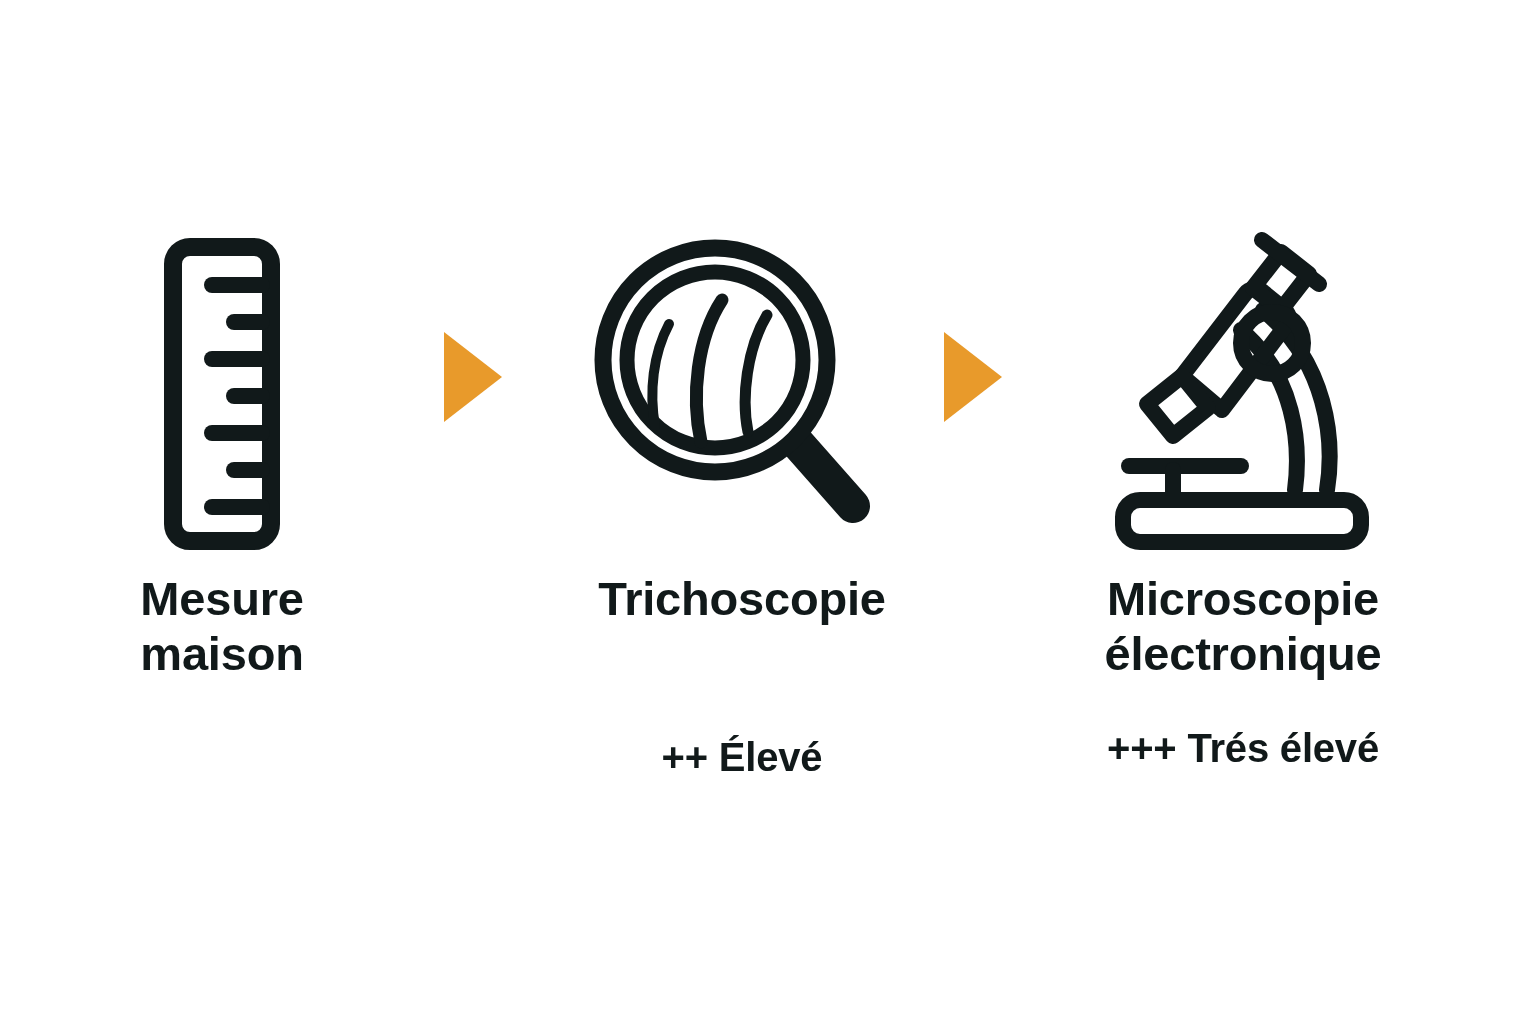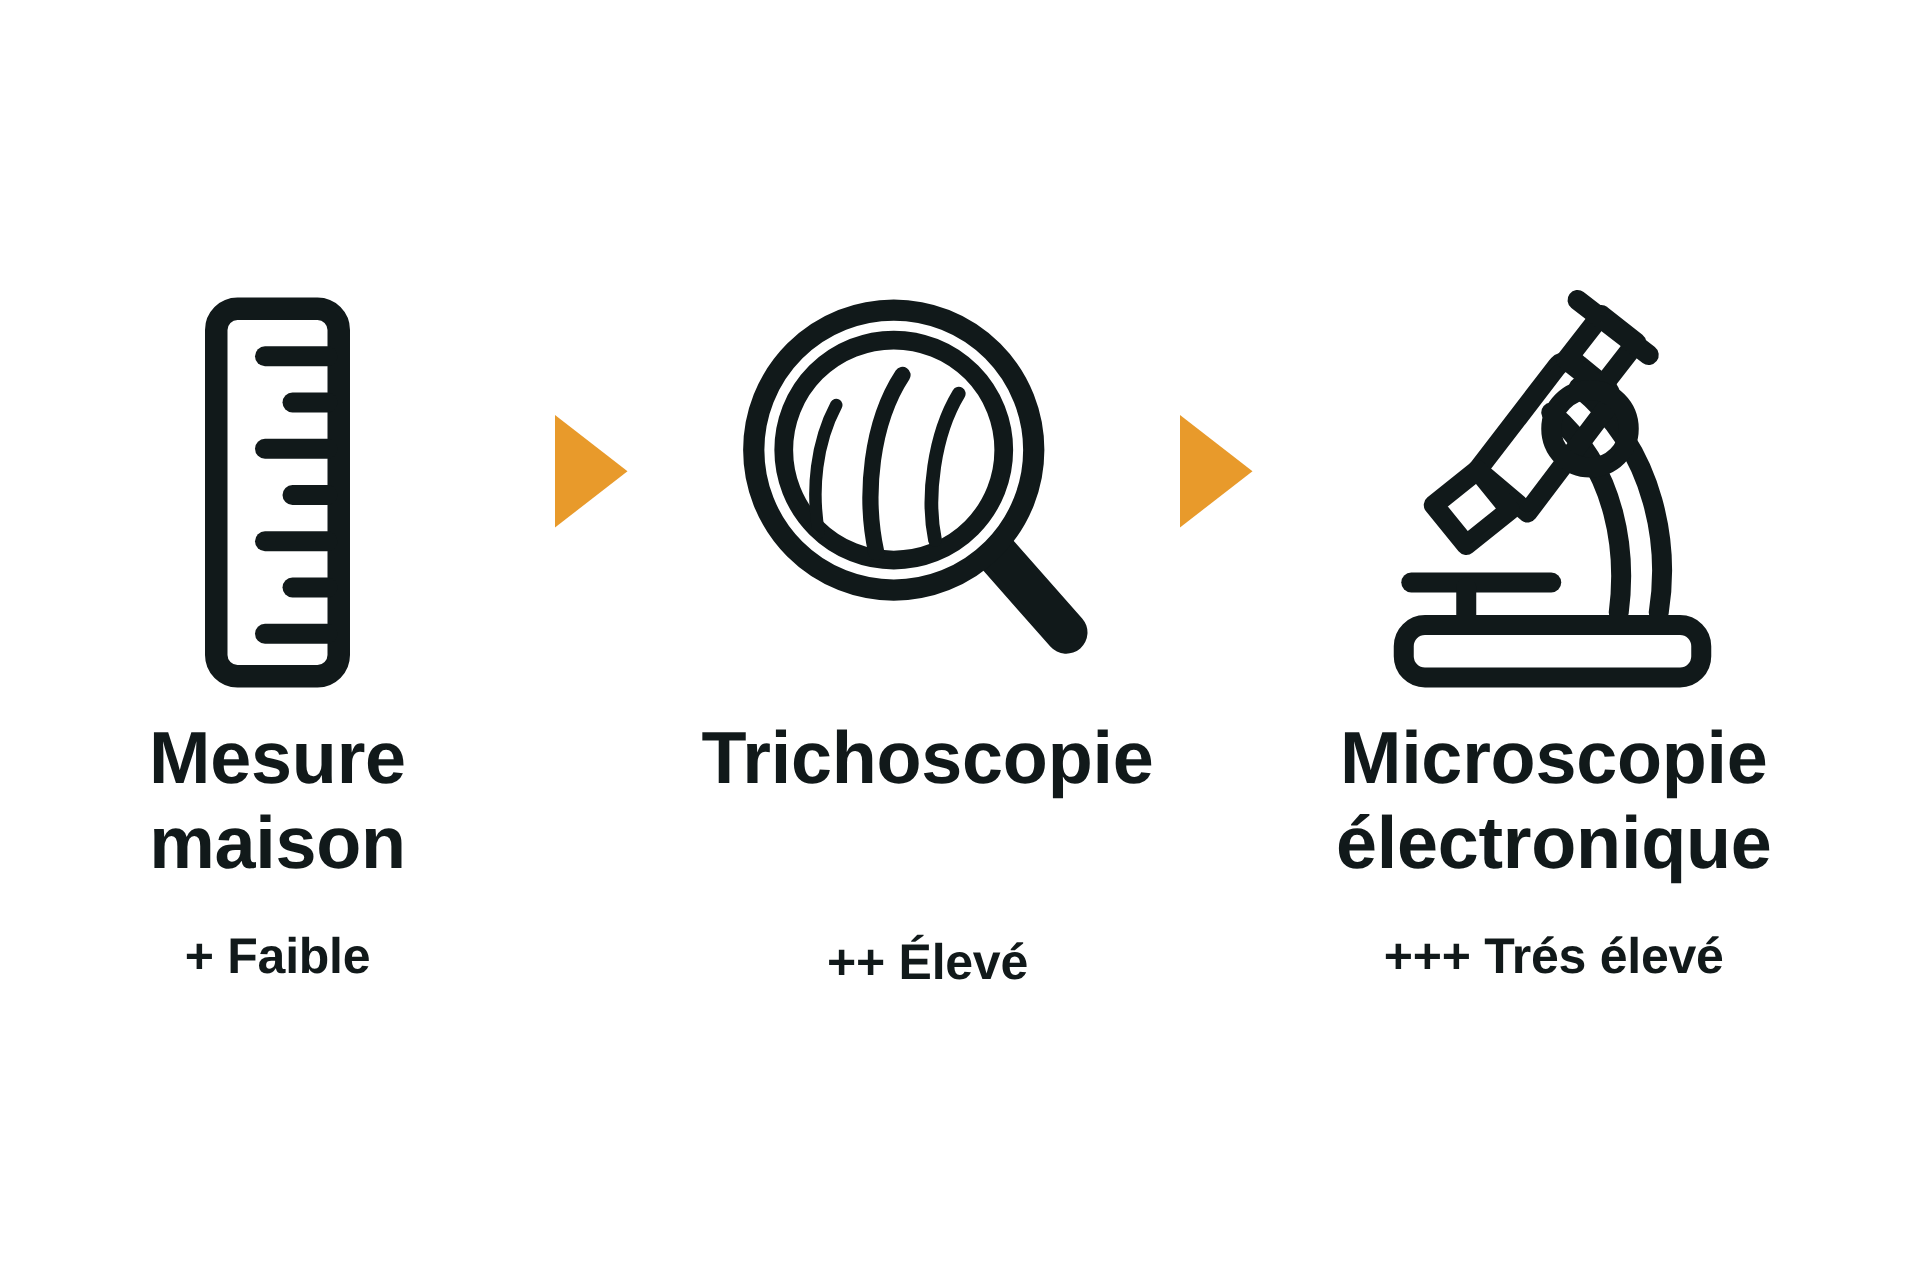--- a/index.html
+++ b/index.html
@@ -44,41 +44,41 @@
     align-items: flex-end;
     justify-content: center;
   }
   .icon-box svg {
     display: block;
     overflow: visible;
   }
 
   .label-title {
     margin-top: 22px;
-    font-size: 59px;
+    font-size: 47px;
     font-weight: bold;
     line-height: 1.16;
     text-align: center;
     color: #11191a;
     letter-spacing: -0.2px;
     white-space: pre-line;
   }
 
   .label-level {
     margin-top: 34px;
     font-size: 40px;
     font-weight: bold;
     line-height: 1.1;
     text-align: center;
     color: #11191a;
     letter-spacing: -0.2px;
   }
   .col-2 .label-level { margin-top: 108px; }
   .col-1 .label-level { margin-top: 34px; }
-  .col-3 .label-level { margin-top: 34px; }
+  .col-3 .label-level { margin-top: 45px; }
 
   
   .arrow {
     position: absolute;
     width: 0;
     height: 0;
     border-top: 45px solid transparent;
     border-bottom: 45px solid transparent;
     border-left: 58px solid #e89a2b;
   }
@@ -103,21 +103,20 @@
           <line x1="70" y1="158" x2="98" y2="158"></line>
           <line x1="48" y1="195" x2="98" y2="195"></line>
           <line x1="70" y1="232" x2="98" y2="232"></line>
           <line x1="48" y1="269" x2="98" y2="269"></line>
         </g>
       </svg>
     </div>
 
     <div class="label-title">Mesure
 maison</div>
-    <div class="label-level">+ Faible</div>
   </div>
 
   <div class="arrow arrow-1"></div>
 
   <div class="column col-2">
 
     <div class="icon-box">
       <svg width="290" height="320" viewBox="0 0 290 320" fill="none" xmlns="http://www.w3.org/2000/svg" aria-hidden="true">
 
         <line x1="196" y1="208" x2="256" y2="276" stroke="#11191a" stroke-width="34" stroke-linecap="round"></line>

